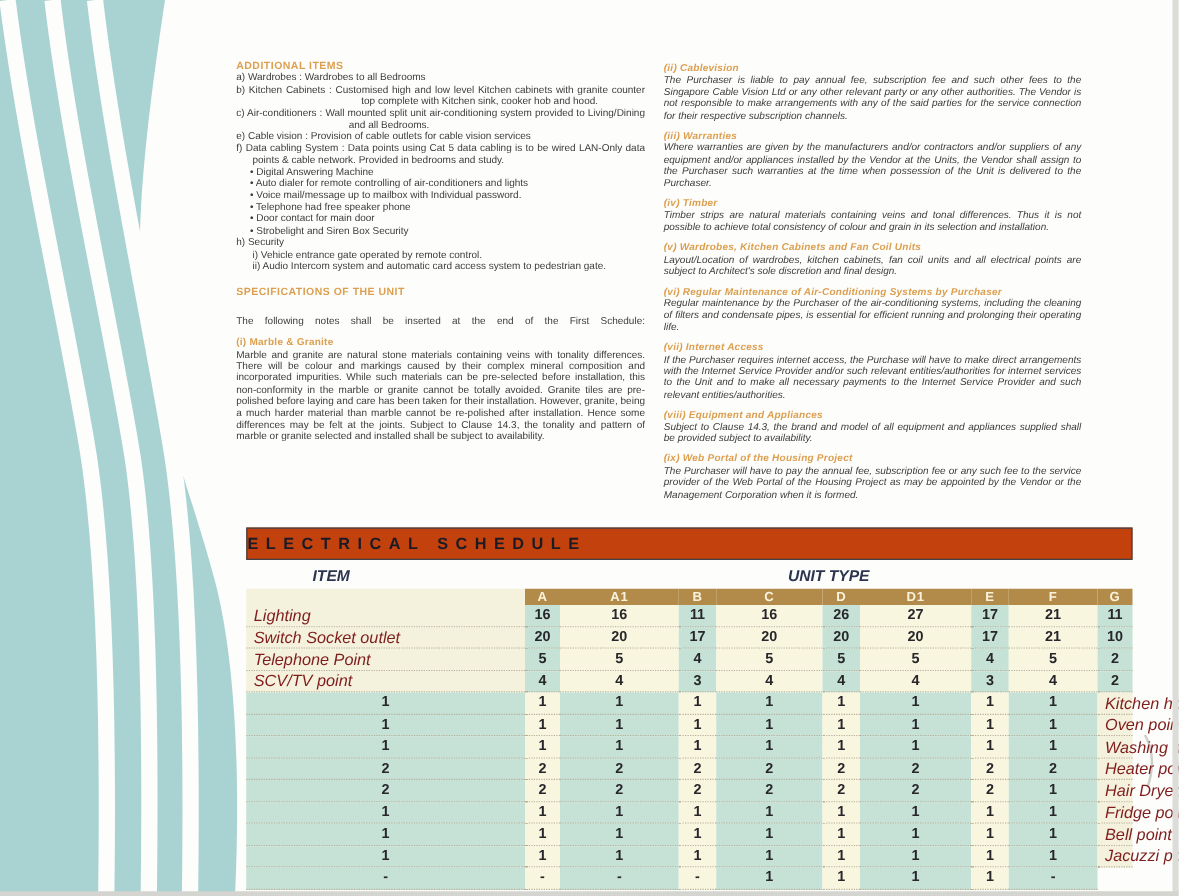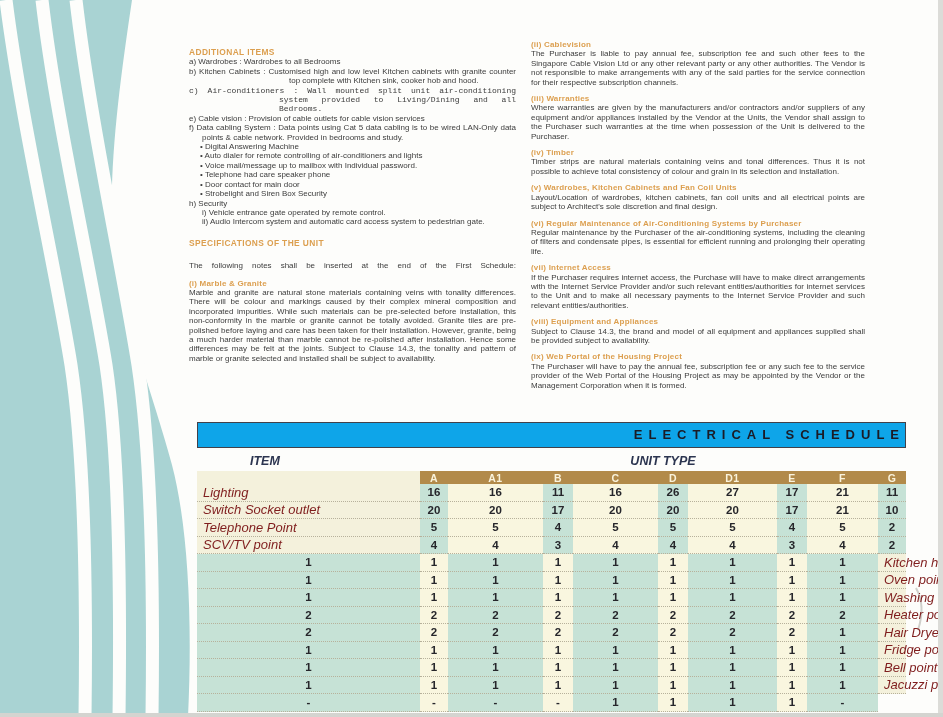--- a/index.html
+++ b/index.html
@@ -5,43 +5,43 @@
   html,body{margin:0;padding:0;}
   body{font-family:"Liberation Sans", sans-serif; background:#e8e8e4;}
   .page{position:relative;width:943px;height:717px;background:#fdfdfb;overflow:hidden;}
 
   
   .arcs{position:absolute;left:0;top:0;z-index:0;}
 
   
   .col{position:absolute;z-index:2;font-size:8px;line-height:9.4px;color:#3c3c3c;}
   .col.left{left:189px;top:48px;width:327px;}
-  .col.right{left:531px;top:40px;width:334px;}
+  .col.right{left:531px;top:50px;width:334px;font-style:italic;}
   .col-h{color:#dc9f4f;font-weight:bold;font-size:8.4px;letter-spacing:.4px;margin:0;}
   .col-h.spaced{margin-top:12px;}
   .li,.bullet,.sub{margin:0;text-align:justify;}
   .li-a,.li-d,.li-e,.li-f{padding-left:13px;text-indent:-13px;}
   .li-b{padding-left:100px;text-indent:-100px;}
-  .li-c{padding-left:90px;text-indent:-90px;font-family:Liberation Mono, monospace;}
+  .li-c{padding-left:90px;text-indent:-90px;}
   .li-g{padding-left:122px;text-indent:-122px;}
   .li-h{padding-left:12px;text-indent:-12px;}
   .bullet{padding-left:17px;text-indent:-6px;}
   .bullet::before{content:"• ";}
   .sub{padding-left:24px;text-indent:-11px;}
   .intro{margin:13px 0 0 0;text-align:justify;text-align-last:justify;}
   .sec{margin:0 0 7px 0;}
   .sec-h{color:#dc9f4f;font-weight:bold;margin:0;letter-spacing:.2px;text-align:justify;}
   .sec-b{margin:0;text-align:justify;}
   .secs .sec:last-child{margin-bottom:0;}
   .left-secs{margin-top:8px;}
 
   
   .schedule{position:absolute;left:197px;top:422px;width:709px;z-index:2;}
-  .sched-title{box-sizing:border-box;height:26px;border:1px solid #41414a;background:#0ea5e9;
-    text-align:right;line-height:24px;font-size:13px;font-weight:bold;letter-spacing:6px;color:#1b1b26;}
+  .sched-title{box-sizing:border-box;height:26px;border:1px solid #41414a;background:#c2410c;
+    text-align:left;line-height:24px;font-size:13px;font-weight:bold;letter-spacing:6px;color:#1b1b26;}
   .sched-subhead{position:relative;height:23px;}
   .item-h,.unit-h{font-size:12.5px;font-weight:bold;font-style:italic;color:#2c3550;position:absolute;bottom:3px;}
   .item-h{left:18px;margin-left:35px;}
   .unit-h{left:466px;transform:translateX(-50%);}
   .sched-grid{display:grid;grid-template-columns:223px 28px 95px 30px 85px 30px 89px 30px 71px 28px;
     grid-template-rows:13px repeat(13,17.5px);}
   .lcell{background:#f4f1dc;display:flex;align-items:center;padding-left:6px;box-sizing:border-box;
     font-size:13px;color:#7f1d1d;white-space:nowrap;font-style:italic;}
   .vcell{display:flex;align-items:center;justify-content:center;box-sizing:border-box;
     font-size:11.5px;font-weight:bold;color:#26262b;background:#f9f6df;}
@@ -70,21 +70,21 @@
     <p class="col-h">ADDITIONAL ITEMS</p>
     <div id="add-items">
         <p class="li li-a">a) Wardrobes : Wardrobes to all Bedrooms</p>
         <p class="li li-b">b) Kitchen Cabinets : Customised high and low level Kitchen cabinets with granite counter top complete with Kitchen sink, cooker hob and hood.</p>
         <p class="li li-c">c) Air-conditioners : Wall mounted split unit air-conditioning system provided to Living/Dining and all Bedrooms.</p>
         <p class="li li-e">e) Cable vision : Provision of cable outlets for cable vision services</p>
         <p class="li li-f">f) Data cabling System : Data points using Cat 5 data cabling is to be wired LAN-Only data points &amp; cable network. Provided in bedrooms and study.</p>
         <p class="bullet">Digital Answering Machine</p>
         <p class="bullet">Auto dialer for remote controlling of air-conditioners and lights</p>
         <p class="bullet">Voice mail/message up to mailbox with Individual password.</p>
-        <p class="bullet">Telephone had care speaker phone</p>
+        <p class="bullet">Telephone had free speaker phone</p>
         <p class="bullet">Door contact for main door</p>
         <p class="bullet">Strobelight and Siren Box Security</p>
         <p class="li li-h">h) Security</p>
         <p class="sub">i) Vehicle entrance gate operated by remote control.</p>
         <p class="sub">ii) Audio Intercom system and automatic card access system to pedestrian gate.</p>
       </div>
     <p class="col-h spaced">SPECIFICATIONS OF THE UNIT</p>
     <p class="intro">The following notes shall be inserted at the end of the First Schedule:</p>
     <div id="left-secs" class="secs left-secs">
         <div class="sec">

